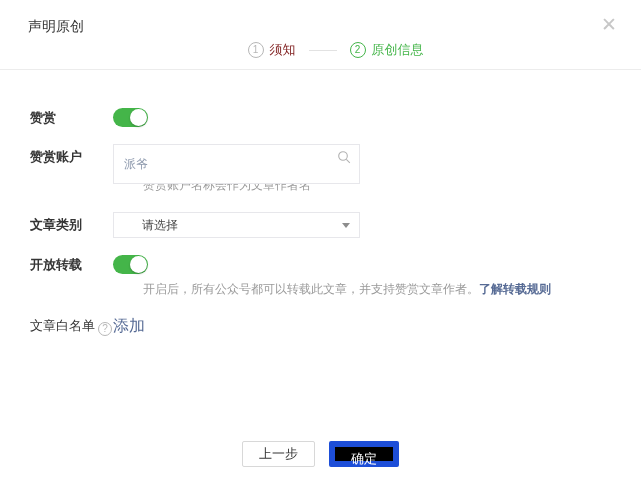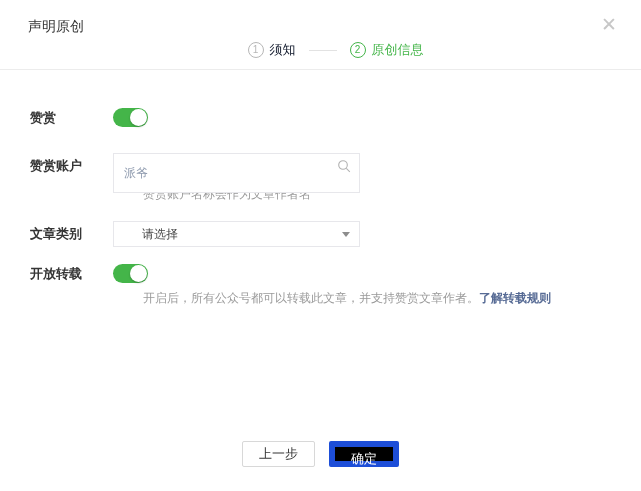--- a/index.html
+++ b/index.html
@@ -22,33 +22,33 @@
   .steps {
     position:absolute; left:0; right:0; top:41px;
     display:flex; align-items:center; justify-content:center;
     transform:translateX(15px); font-size:13px;
   }
   .step { display:flex; align-items:center; }
   .step-circle {
     width:16px; height:16px; border-radius:50%; border:1px solid #b7b7b7;
     color:#b7b7b7; font-size:10px; line-height:14px; text-align:center; margin-right:6px;
   }
-  .step-label { color:#0f172a; }
+  .step-label { color:#7f1d1d; }
   .step.active .step-circle { border-color:#44b549; color:#44b549; }
   .step.active .step-label { color:#44b549; }
   .step-connector { width:28px; height:1px; background:#e2e2e2; margin:0 13px; }
 
   
   .form { padding-left:30px; }
   .row { display:flex; align-items:center; }
   .row-label { width:83px; font-size:13px; color:#353535; flex:none;font-weight:bold; }
   .field { width:247px; position:relative; }
 
   .row-reward { margin-top:38px; }
-  .row-account { margin-top:26px; }
+  .row-account { margin-top:17px; }
   .row-category { margin-top:19px; }
   .row-repost { margin-top:17px; }
   .row-whitelist { margin-top:19px; }
 
   .helper { margin:7px 0 0 113px; font-size:12px; color:#9a9a9a; line-height:16px; }
 
   
   .toggle {
     width:35px; height:19px; border-radius:10px; background:#44b549;
     position:relative; cursor:pointer; flex:none;
@@ -160,20 +160,26 @@
     <div class="row row-repost">
       <div class="row-label">开放转载</div>
       <div class="field">
         <div class="toggle">
           <span class="knob"></span>
         </div>
       </div>
     </div>
     <div class="helper"><span>开启后，所有公众号都可以转载此文章，并支持赞赏文章作者。</span><a class="link bold">了解转载规则</a></div>
 
+    <div class="row row-whitelist">
+      <div class="whitelist-label"><span>文章白名单</span><span class="help-icon">?</span></div>
+      <div class="field">
+        <a class="link">添加</a>
+      </div>
+    </div>
 
   </div>
 
   <div class="footer">
     <button class="btn btn-default">上一步</button>
     <button class="btn btn-primary">确定</button>
   </div>
 
 </div>
 

